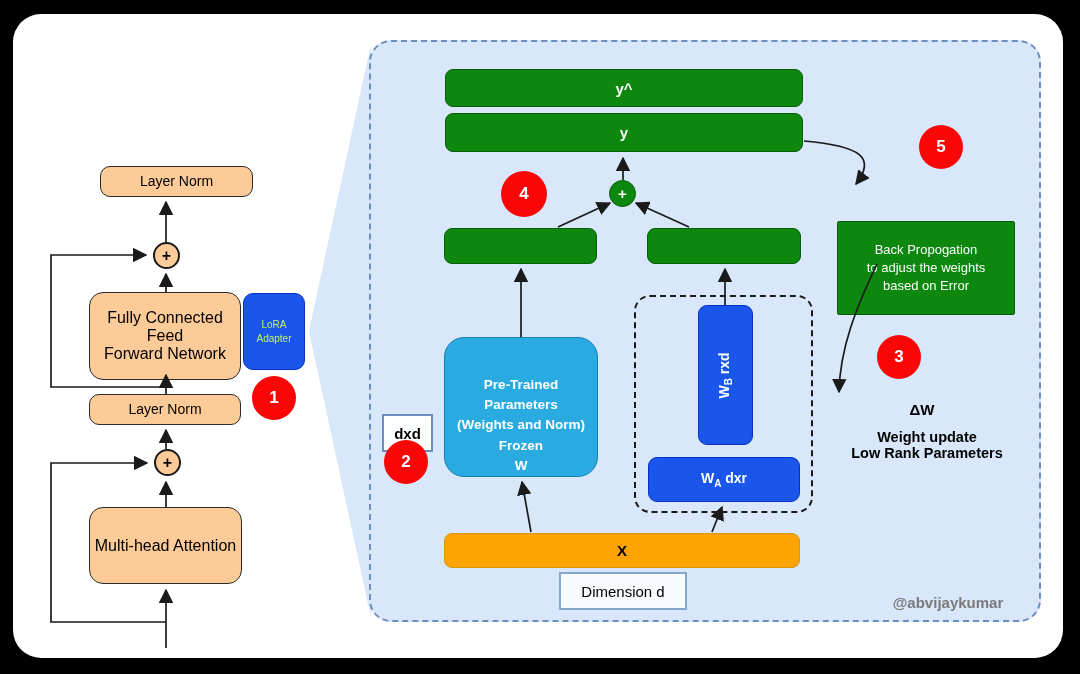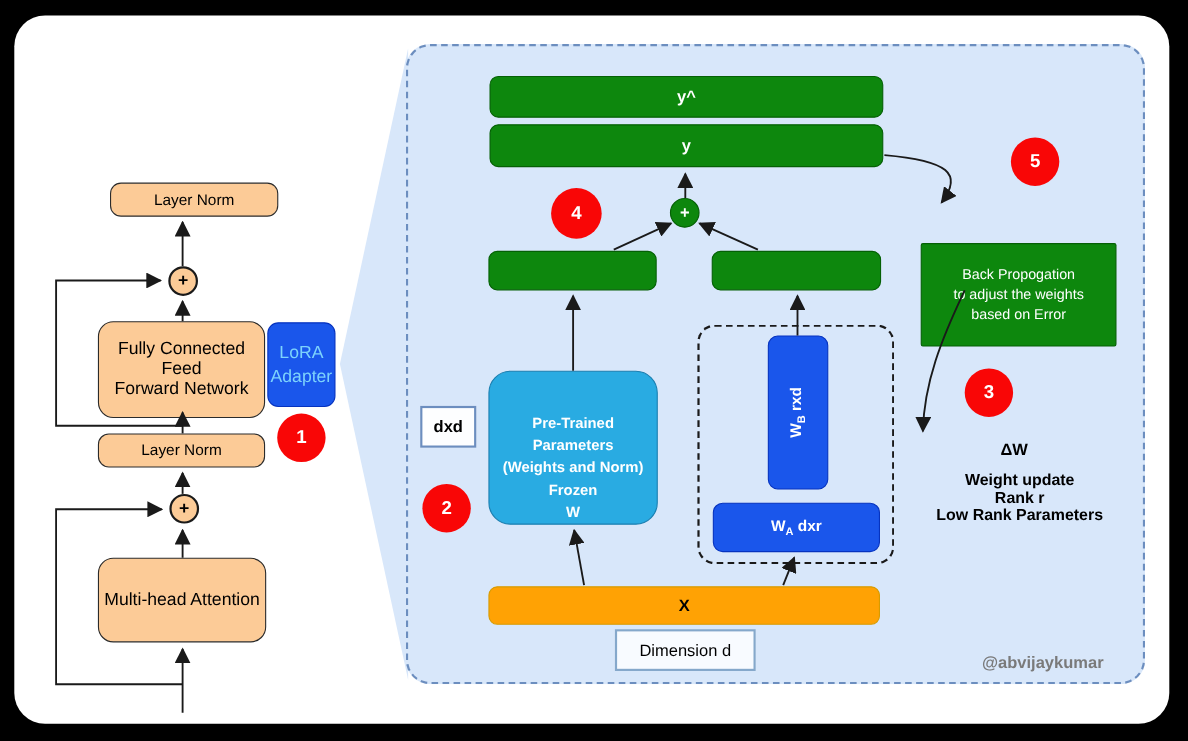--- a/index.html
+++ b/index.html
@@ -9,40 +9,40 @@
         background:#ffffff;border-radius:28px;}
   .abs{position:absolute;box-sizing:border-box;}
   .flexc{display:flex;align-items:center;justify-content:center;text-align:center;}
 
   
   .peach{background:#fccb97;border:1.6px solid #2b2b2b;color:#000;}
   .roundbox{border-radius:10px;font-size:14px;line-height:1.3;}
   .biground{border-radius:14px;}
   .pluscircle{width:27px;height:27px;border-radius:50%;background:#fccb97;
               border:2px solid #1a1a1a;font-size:16px;font-weight:700;color:#000;}
-  .lora{background:#1a56eb;border:1.6px solid #0633bf;color:#7dd3fc;border-radius:10px;
-        font-size:16px;line-height:1.35;}
+  .lora{background:#1a56eb;border:1.6px solid #0633bf;color:#bef264;border-radius:10px;
+        font-size:10px;line-height:1.35;}
 
   
   .panel{background:#d8e7fa;border:2px dashed #6c8ebf;border-radius:22px;}
   .greenbar{background:#0d870d;border:1.5px solid #056005;border-radius:8px;
             color:#fff;font-weight:700;font-size:15px;}
   .greenplus{width:27px;height:27px;border-radius:50%;background:#0d870d;
              border:1.5px solid #056005;color:#fff;font-weight:700;font-size:15px;}
   .backprop{background:#0d870d;border:1.5px solid #056005;color:#fff;
             font-size:13px;line-height:1.4;border-radius:2px;}
   .cyanbox{background:#29abe2;border:1.6px solid #1b7fb0;border-radius:20px;
            color:#fff;font-weight:700;font-size:13.5px;line-height:1.5;}
   .bluebox{background:#1a56eb;border:1.6px solid #0633bf;border-radius:9px;
            color:#fff;font-weight:700;font-size:14px;}
   .dashedgroup{border:2px dashed #1a1a1a;border-radius:16px;background:transparent;}
   .orangebar{background:#ffa204;border:1.6px solid #d79b00;border-radius:8px;
              color:#000;font-weight:700;font-size:15px;}
   .labelbox-sm{background:#fdfeff;border:2px solid #6c8ebf;color:#000;
-               font-weight:700;font-size:15px;}
+               font-weight:700;font-size:15px;margin-top:45px;}
   .labelbox-dim{background:#f8fbff;border:2px solid #85a8cb;color:#000;
                 font-weight:400;font-size:15px;}
   .badge{border-radius:50%;background:#f90606;color:#fff;font-weight:700;
          font-size:17px;width:44px;height:44px;}
   .blacktext{color:#000;font-weight:700;font-size:14.5px;line-height:1.15;text-align:center;}
   .watermark{color:#7a7a7a;font-weight:700;font-size:15px;}
   .line{display:block;}
   .vtext{transform:rotate(-90deg);white-space:nowrap;}
   sub{font-size:10px;}
   svg{position:absolute;left:0;top:0;pointer-events:none;}
@@ -162,21 +162,20 @@
 <div class="abs z4 badge flexc" style="left:877px;top:335px;">
   <span>3</span>
 </div>
 
 <div class="abs z3 blacktext flexc" style="left:852px;top:400px;width:140px;height:20px;font-size:15px;text-align:center;">
   <span>ΔW</span>
 </div>
 
 <div class="abs z3 blacktext" style="left:827px;top:429px;width:200px;line-height:16px;">
   <span class="line">Weight update</span>
-  <span class="line">Rank r</span>
   <span class="line">Low Rank Parameters</span>
 </div>
 
 <div class="abs z3 orangebar flexc" style="left:444px;top:533px;width:356px;height:35px;">
   <span>X</span>
 </div>
 
 <div class="abs z3 labelbox-dim flexc" style="left:559px;top:572px;width:128px;height:38px;">
   <span>Dimension d</span>
 </div>

